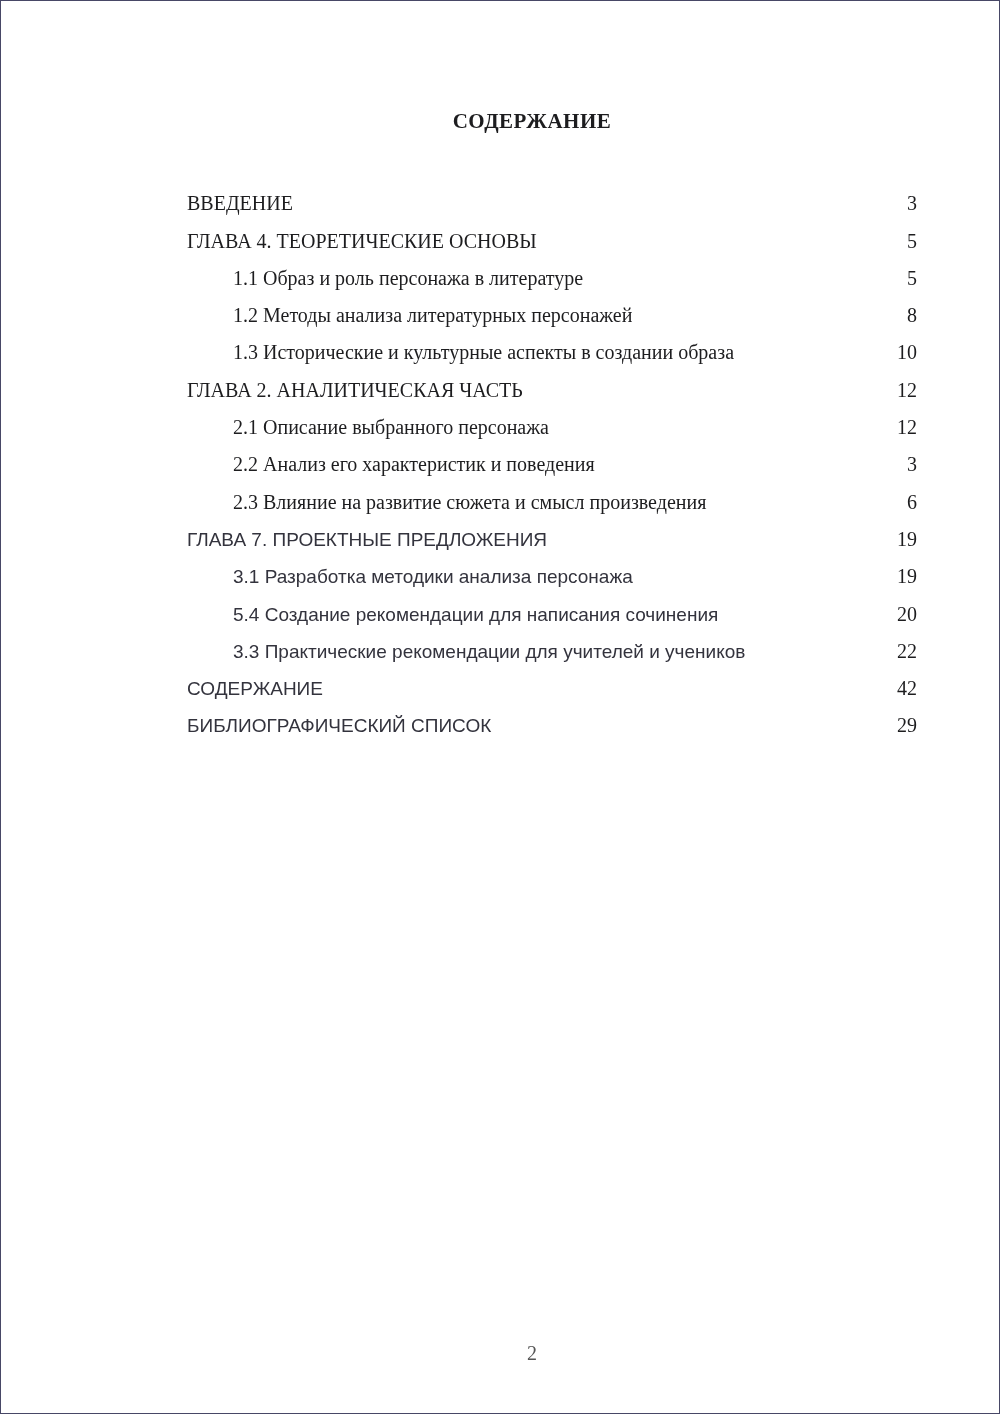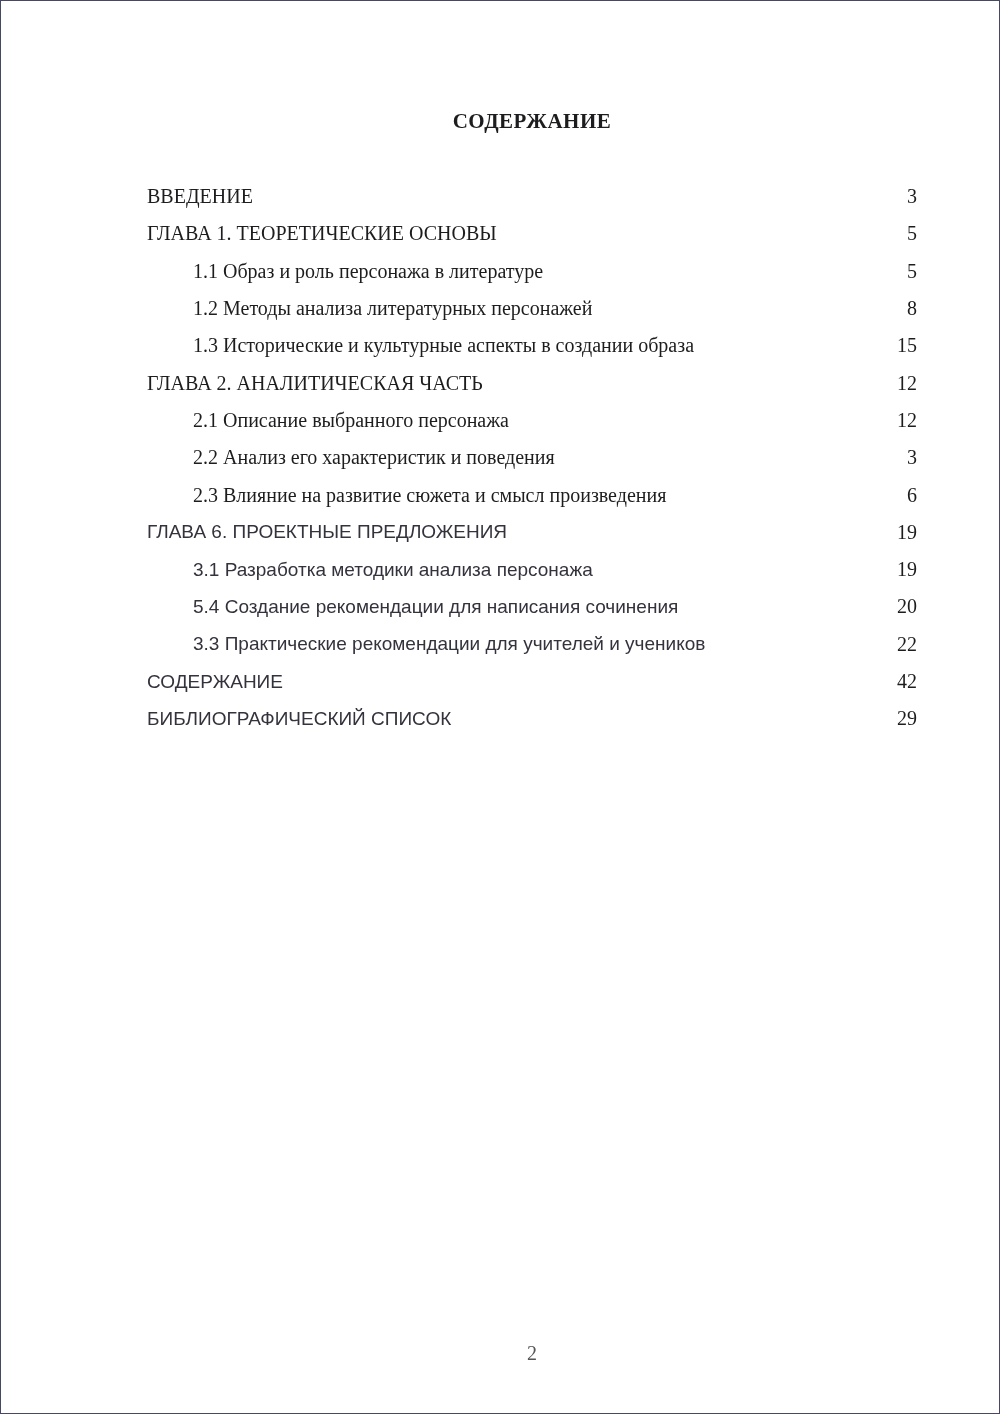--- a/index.html
+++ b/index.html
@@ -25,24 +25,25 @@
     font-weight: bold;
     font-size: 21px;
     letter-spacing: 0.5px;
   }
   .toc {
     margin-top: 44px;
     padding: 0 82px 0 146px;
   }
   .toc-row {
     display: flex;
-    align-items: center;
+    align-items: flex-end;
     height: 37.3px;
     font-size: 20px;
     white-space: nowrap;
+    margin-left: 40px;
   }
   .toc-label {
     flex: 1;
     overflow: hidden;
   }
   .toc-row.level-1 .toc-label {
     padding-left: 46px;
   }
   .toc-row.sans .toc-label {
     font-family: "Liberation Sans", sans-serif;
@@ -69,53 +70,53 @@
 
 <div class="page">
   <div class="doc-title">СОДЕРЖАНИЕ</div>
 
   <div class="toc" id="toc-list">
       <div class="toc-row level-0 serif">
         <span class="toc-label">ВВЕДЕНИЕ</span>
         <span class="toc-page">3</span>
       </div>
       <div class="toc-row level-0 serif">
-        <span class="toc-label">ГЛАВА 1. ТЕОРЕТИЧЕСКИЕ ОСНОВЫ</span>
+        <span class="toc-label">ГЛАВА 4. ТЕОРЕТИЧЕСКИЕ ОСНОВЫ</span>
         <span class="toc-page">5</span>
       </div>
       <div class="toc-row level-1 serif">
         <span class="toc-label">1.1 Образ и роль персонажа в литературе</span>
         <span class="toc-page">5</span>
       </div>
       <div class="toc-row level-1 serif">
         <span class="toc-label">1.2 Методы анализа литературных персонажей</span>
         <span class="toc-page">8</span>
       </div>
       <div class="toc-row level-1 serif">
         <span class="toc-label">1.3 Исторические и культурные аспекты в создании образа</span>
-        <span class="toc-page">15</span>
+        <span class="toc-page">10</span>
       </div>
       <div class="toc-row level-0 serif">
         <span class="toc-label">ГЛАВА 2. АНАЛИТИЧЕСКАЯ ЧАСТЬ</span>
         <span class="toc-page">12</span>
       </div>
       <div class="toc-row level-1 serif">
         <span class="toc-label">2.1 Описание выбранного персонажа</span>
         <span class="toc-page">12</span>
       </div>
       <div class="toc-row level-1 serif">
         <span class="toc-label">2.2 Анализ его характеристик и поведения</span>
         <span class="toc-page">3</span>
       </div>
       <div class="toc-row level-1 serif">
         <span class="toc-label">2.3 Влияние на развитие сюжета и смысл произведения</span>
         <span class="toc-page">6</span>
       </div>
       <div class="toc-row level-0 sans">
-        <span class="toc-label">ГЛАВА 6. ПРОЕКТНЫЕ ПРЕДЛОЖЕНИЯ</span>
+        <span class="toc-label">ГЛАВА 7. ПРОЕКТНЫЕ ПРЕДЛОЖЕНИЯ</span>
         <span class="toc-page">19</span>
       </div>
       <div class="toc-row level-1 sans">
         <span class="toc-label">3.1 Разработка методики анализа персонажа</span>
         <span class="toc-page">19</span>
       </div>
       <div class="toc-row level-1 sans">
         <span class="toc-label">5.4 Создание рекомендации для написания сочинения</span>
         <span class="toc-page">20</span>
       </div>

